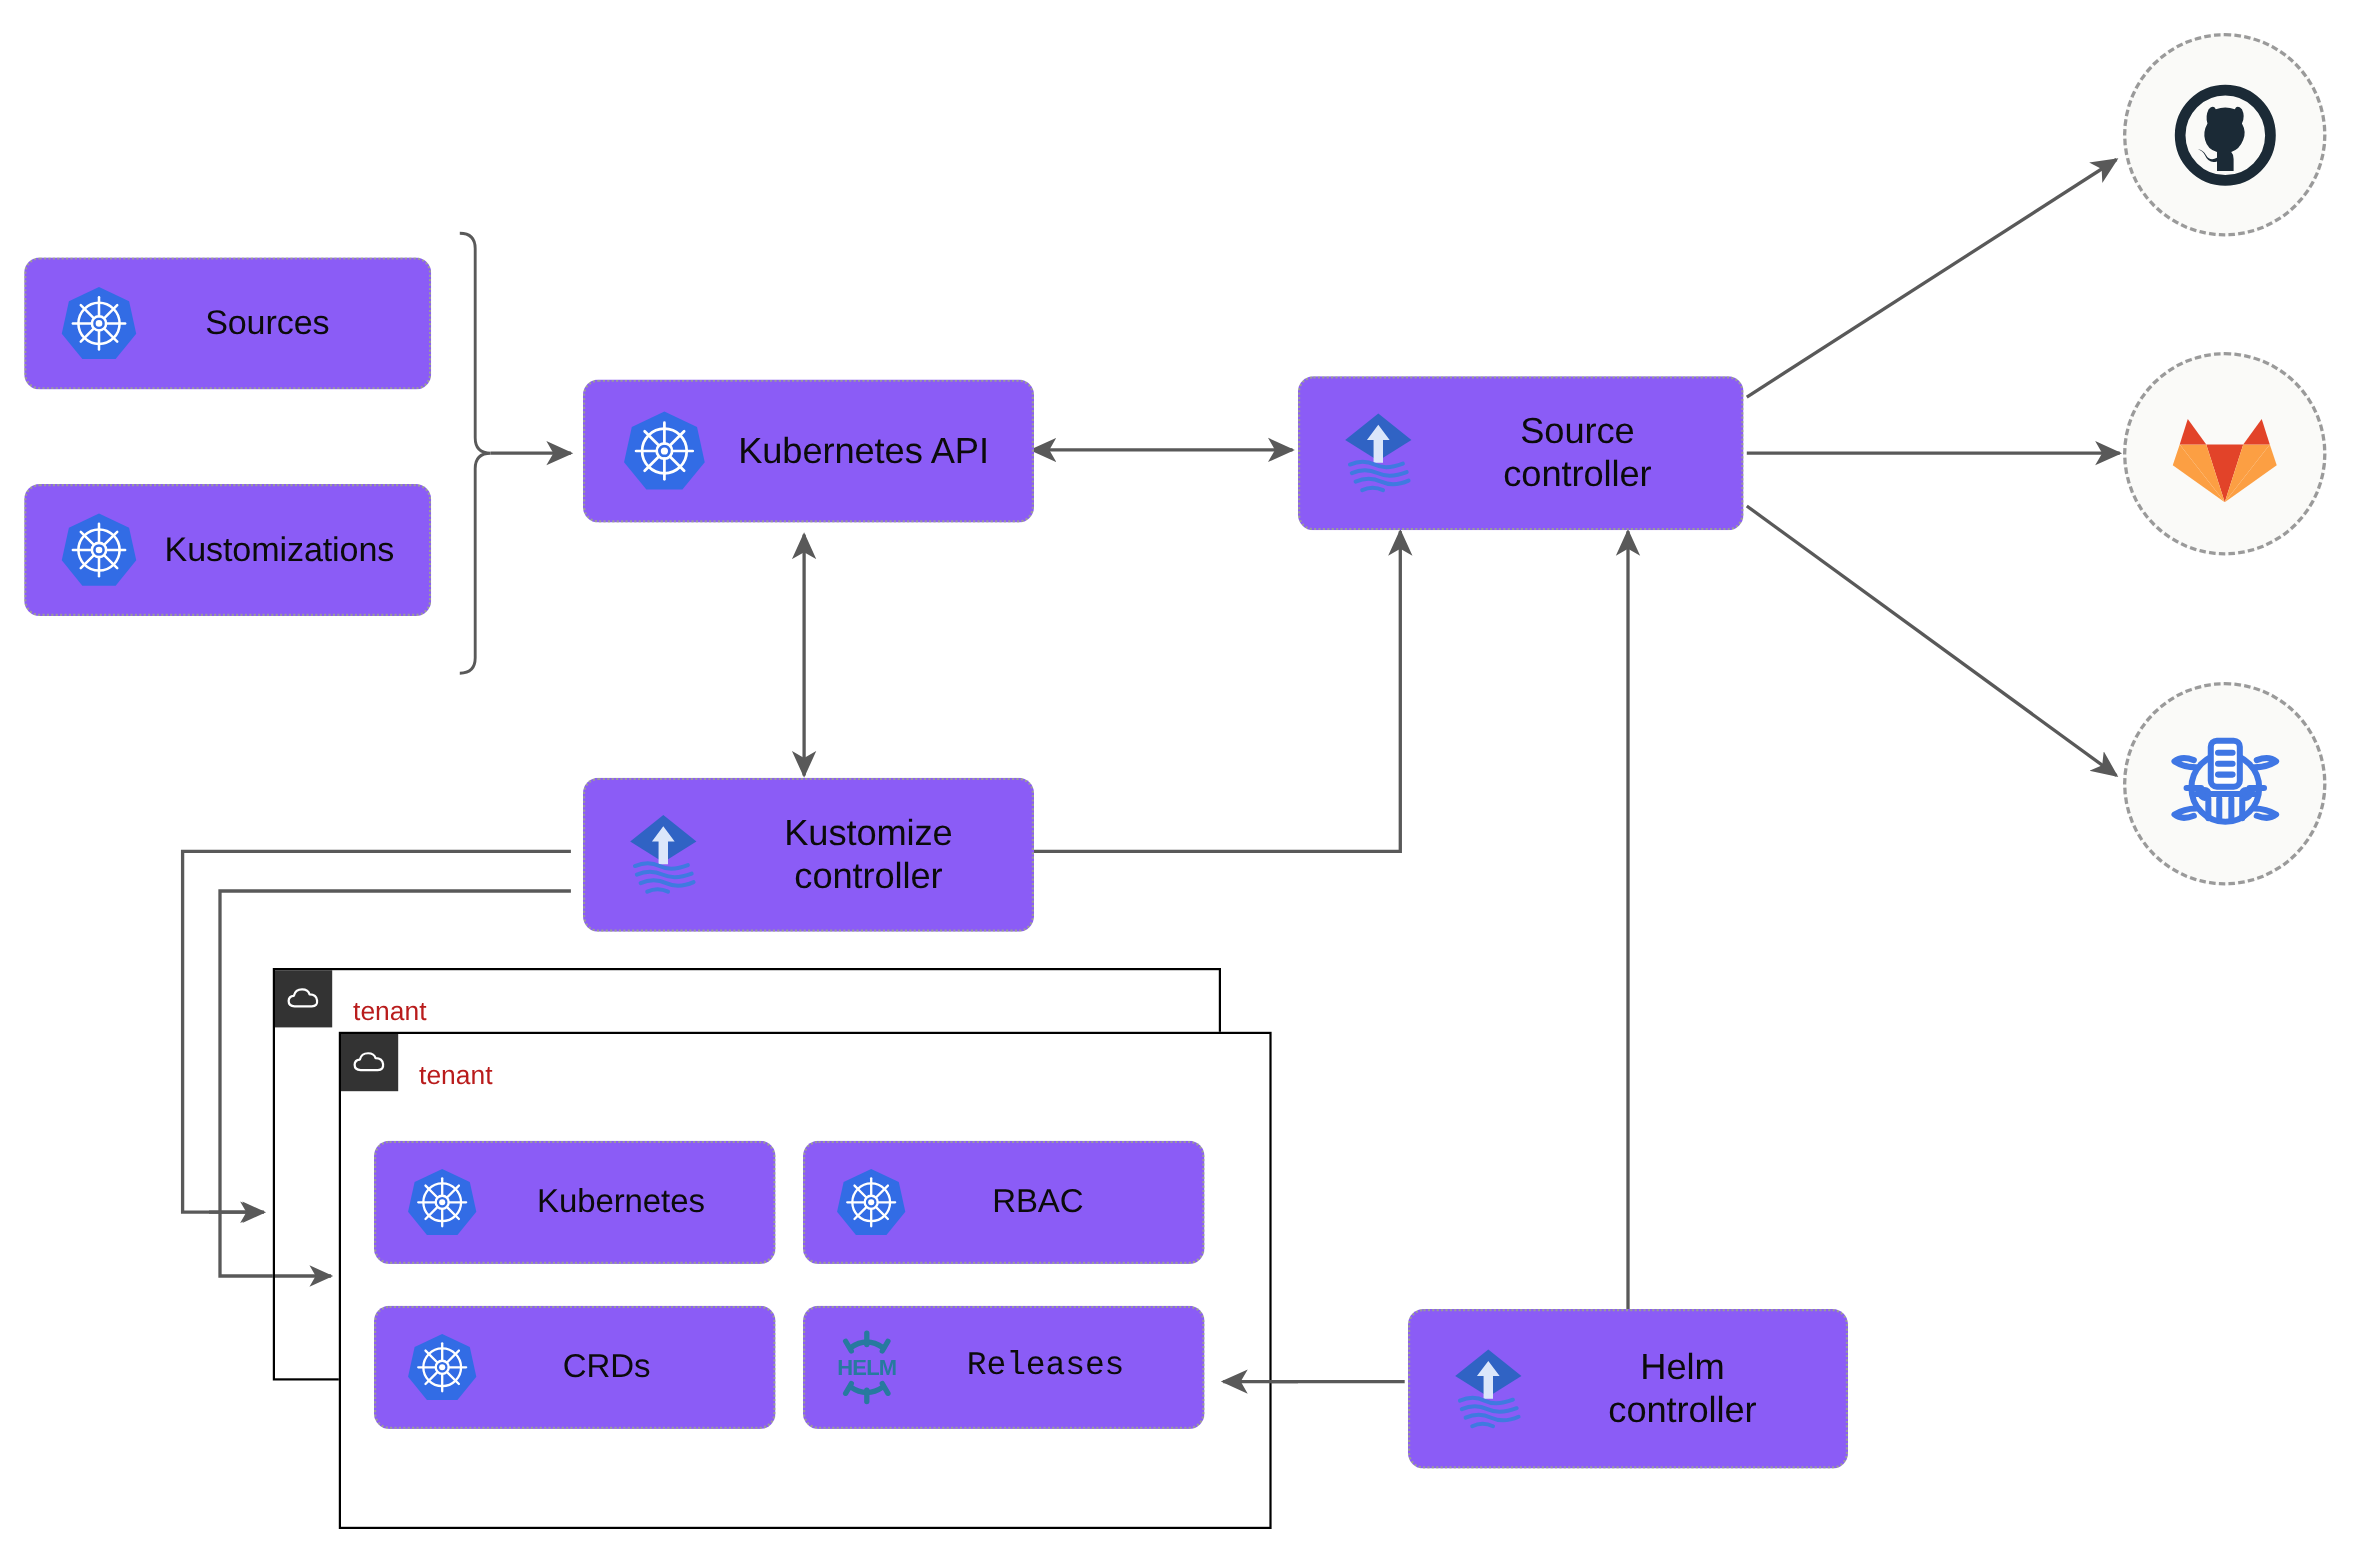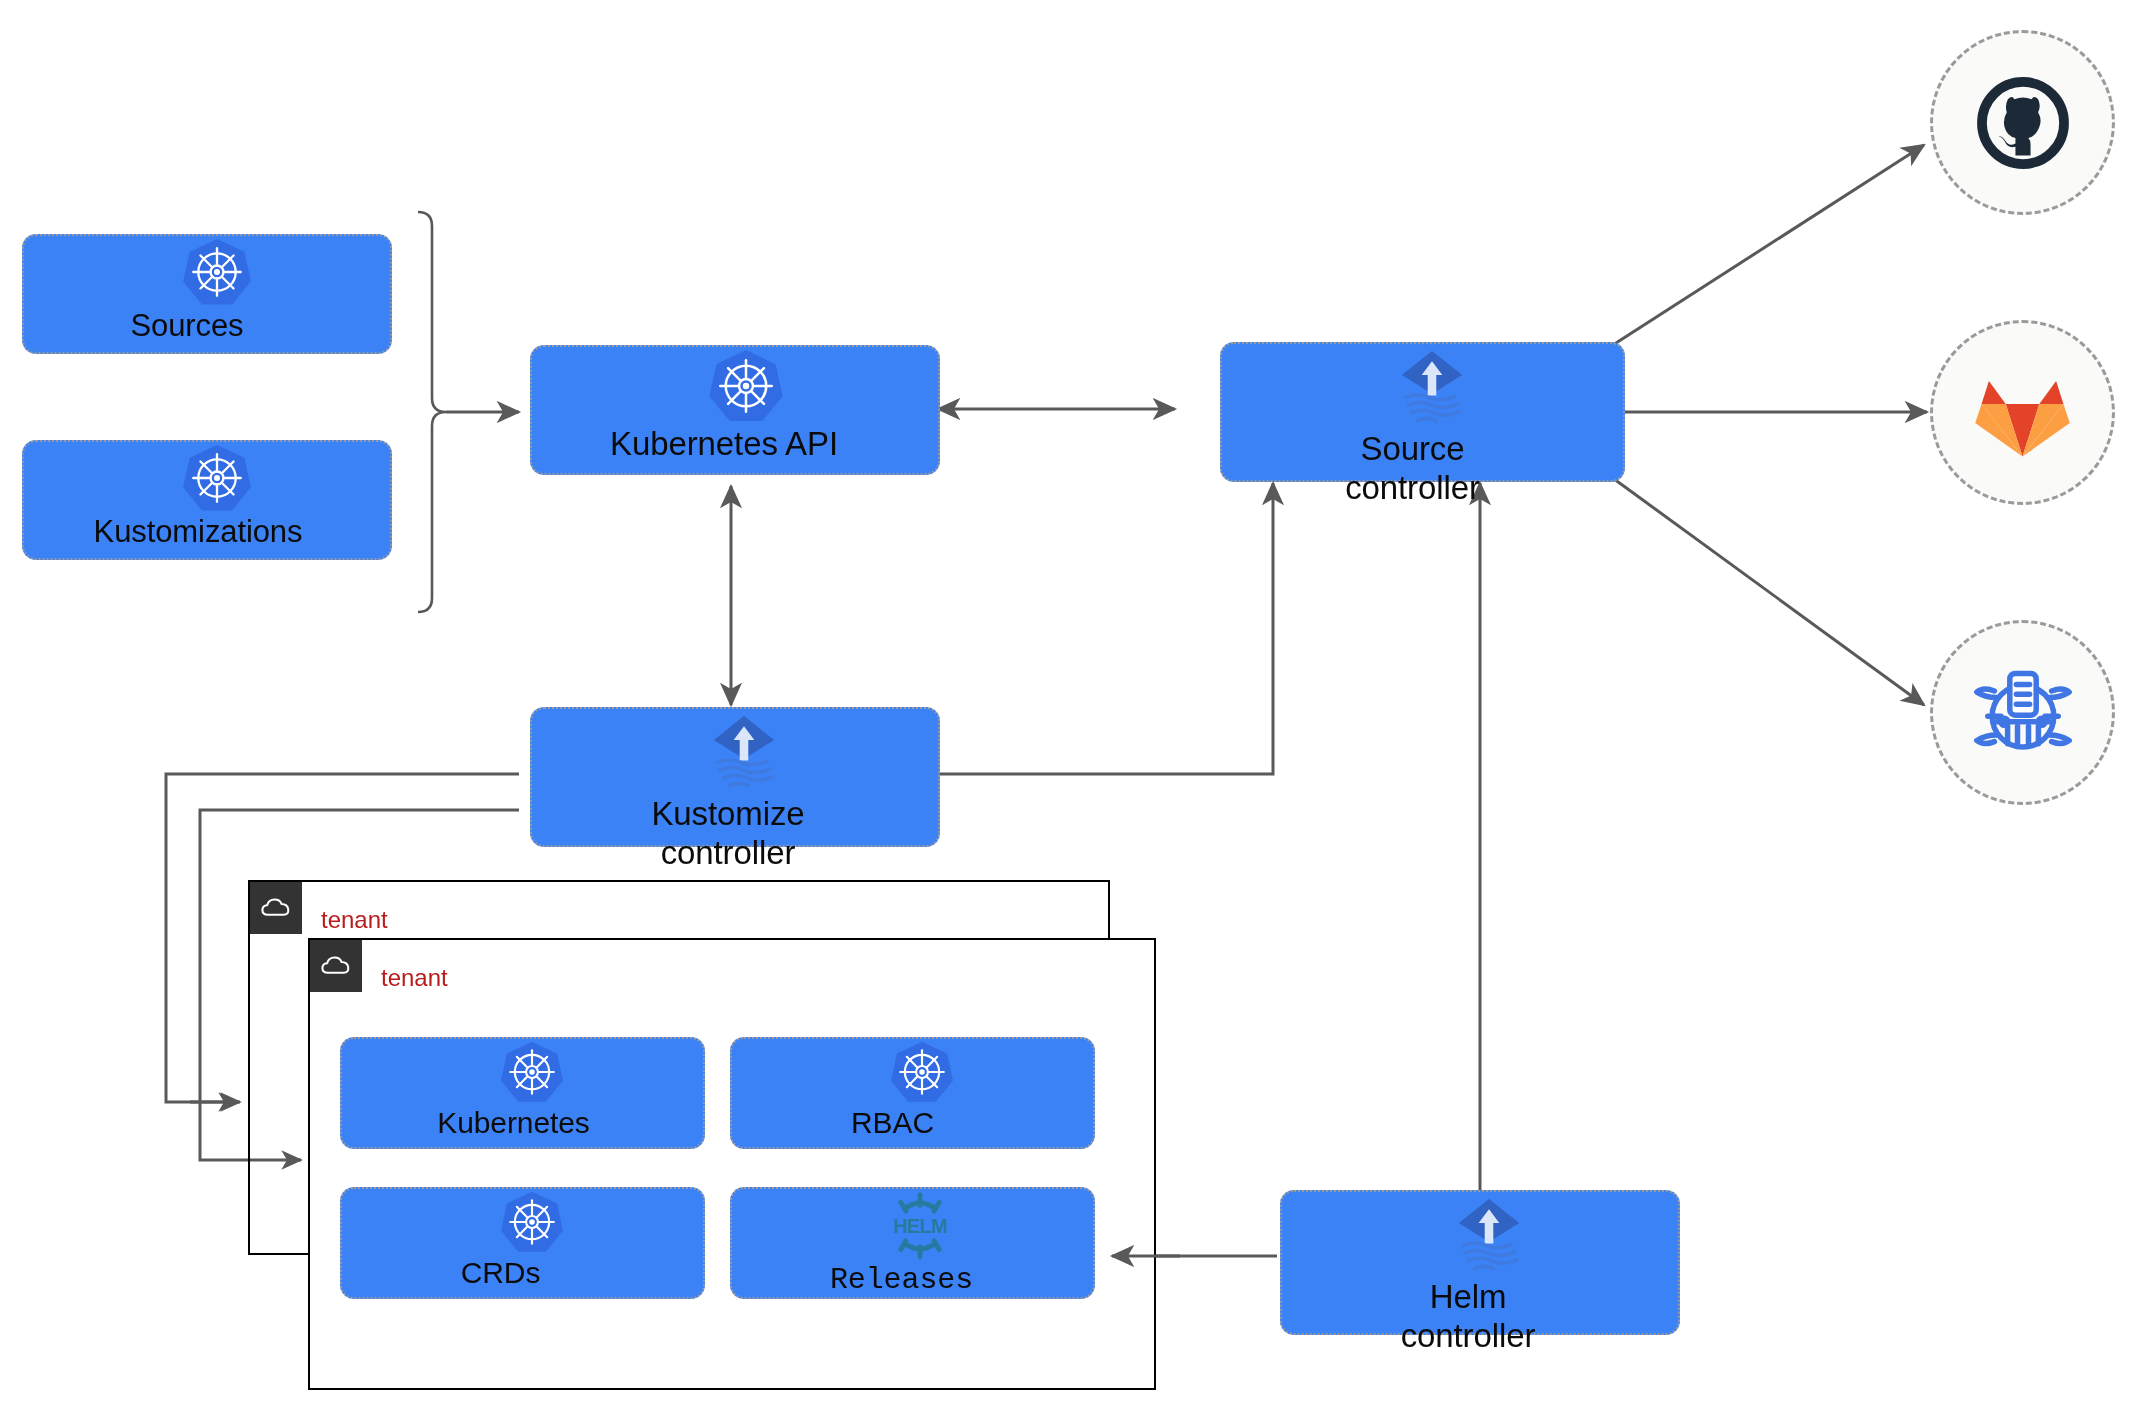--- a/index.html
+++ b/index.html
@@ -9,27 +9,26 @@
     background: #ffffff;
     font-family: "Liberation Sans", sans-serif;
     overflow: hidden;
     position: relative;
   }
   #canvas { position: absolute; inset: 0; width: 2144px; height: 1407px; }
 
   
   .node {
     position: absolute;
-    background: #3b82f6;
+    background: #8b5cf6;
     border: 2.5px dotted #9a9a9a;
     border-radius: 14px;
     display: flex;
     align-items: center;
     z-index: 5;
-    flex-direction: column;
   }
   .node .ico { flex: 0 0 auto; display: flex; align-items: center; justify-content: center; }
   .node .lbl {
     flex: 1 1 auto;
     text-align: center;
     color: #0b0b0b;
     line-height: 1.18;
     white-space: pre-line;
     letter-spacing: -0.1px;
   }
@@ -186,21 +185,21 @@
           <line x1="57" y1="57" x2="73" y2="73"></line>
           <line x1="73" y1="27" x2="57" y2="43"></line>
           <line x1="43" y1="57" x2="27" y2="73"></line>
         </g>
         <circle cx="50" cy="50" r="4.2" fill="#ffffff"></circle>
       </svg>
     </span>
     <span class="lbl" style="font-size:33px; padding-right:22px;">Kubernetes API</span>
   </div>
 
-  <div class="node" style="left:1220px; top:342px; width:405px; height:140px;">
+  <div class="node" style="left:1180px; top:342px; width:405px; height:140px;">
     <span class="ico" style="width:105px; margin-left:18px;">
       <svg width="86" height="86" viewBox="0 0 100 100">
         <path d="M50 8 L85 36 L50 58 L15 36 Z" fill="#3063c4"></path>
         <path d="M50 20 L62 36 L55 36 L55 60 L45 60 L45 36 L38 36 Z" fill="#dbe6fa"></path>
         <g stroke="#3f7ae0" stroke-width="4.2" stroke-linecap="round" fill="none">
           <path d="M20 62 Q34 56 46 62 Q58 68 76 61"></path>
           <path d="M22 71 Q36 65 49 71 Q62 77 80 70"></path>
           <path d="M26 80 Q40 74 53 80 Q66 86 82 79"></path>
           <path d="M33 89 Q44 84 55 89"></path>
         </g>

